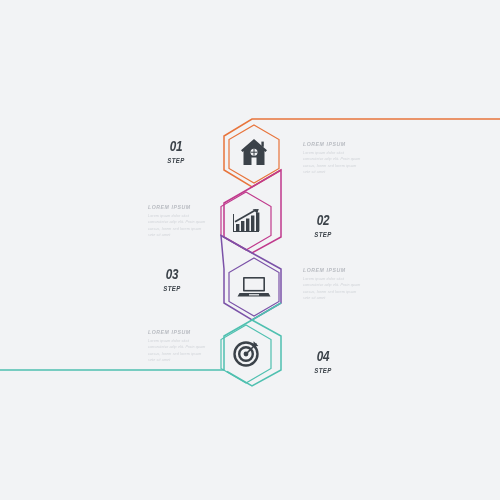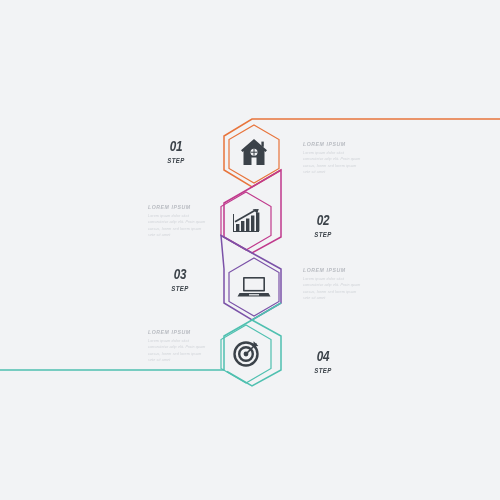--- a/index.html
+++ b/index.html
@@ -129,21 +129,21 @@
 
   <div class="num-block" style="left:295px;top:204px;width:56px;margin-top:8px;">
     <div class="num">02</div>
     <div class="steplabel">STEP</div>
   </div>
   <div class="txt-block ta-left" style="left:148px;top:205px;width:60px;">
     <p class="lorem-head">LOREM IPSUM</p>
     <p class="lorem-body">Lorem ipsum dolor sitat consectetur adip elit. Proin quam cursus, lorem sed lorem ipsum sete sit amet</p>
   </div>
 
-  <div class="num-block" style="left:152px;top:266px;width:56px;">
+  <div class="num-block" style="left:144px;top:266px;width:56px;">
     <div class="num">03</div>
     <div class="steplabel">STEP</div>
   </div>
   <div class="txt-block ta-left" style="left:303px;top:268px;width:60px;">
     <p class="lorem-head">LOREM IPSUM</p>
     <p class="lorem-body">Lorem ipsum dolor sitat consectetur adip elit. Proin quam cursus, lorem sed lorem ipsum sete sit amet</p>
   </div>
 
   <div class="num-block" style="left:295px;top:348px;width:56px;">
     <div class="num">04</div>

